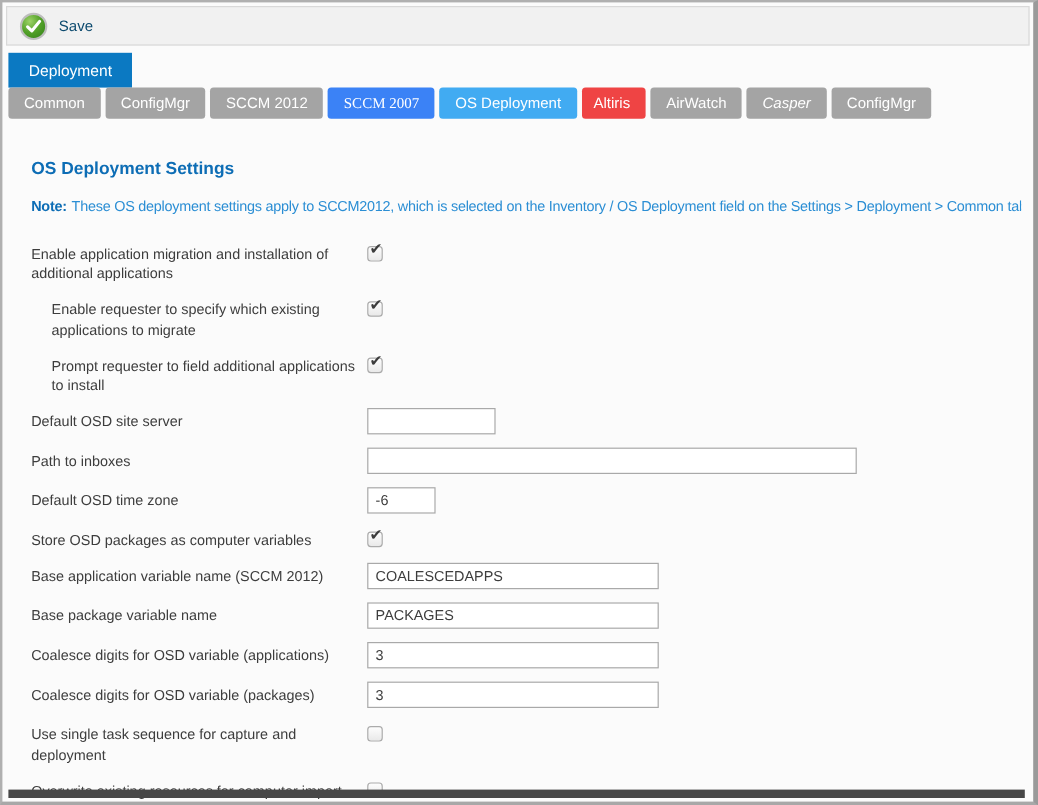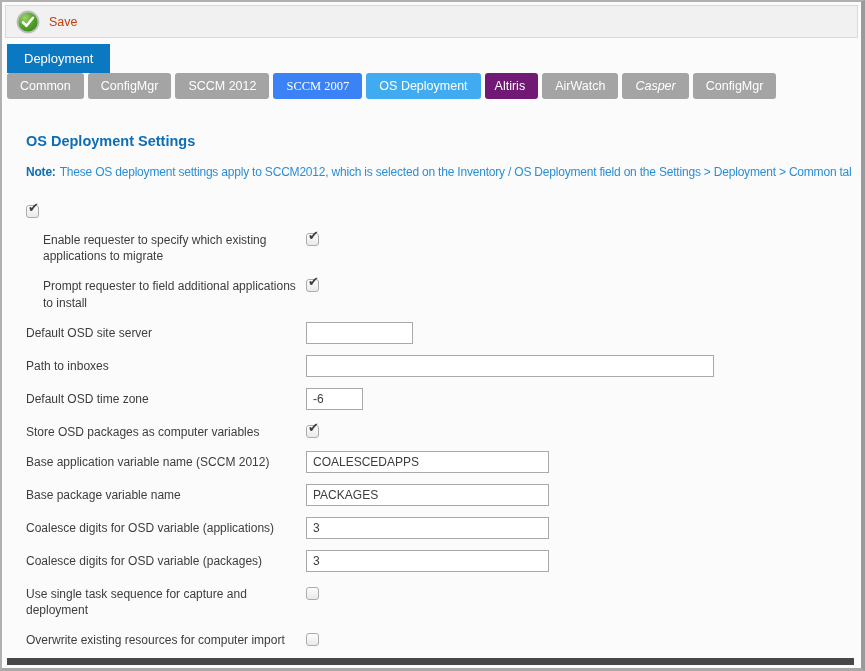--- a/index.html
+++ b/index.html
@@ -9,21 +9,21 @@
     border:2px solid #b0b0b0; border-right:4px solid #9a9a9a; border-bottom:3px solid #a8a8a8;
     overflow:hidden;
   }
   
   .toolbar {
     margin:3px 3px 0 3px; height:33px; background:#f1f1f1; border:1px solid #d9d9d9;
     display:flex; align-items:center; padding-left:10px;
   }
   .save-btn { display:flex; align-items:center; gap:9px; cursor:pointer; background:none; border:none; font-family:inherit; }
   .save-icon { width:24px; height:24px; display:block; }
-  .save-label { color:#c2410c; font-size:12.5px; }
+  .save-label { color:#0c4a6e; font-size:12.5px; }
   
   .primary-tab {
     display:inline-flex; align-items:center; margin:6px 0 0 5px; height:29px; padding:0 17px;
     color:#fff; font-size:13px; border:none; cursor:pointer;
   }
   
   .tab-row { display:flex; margin-left:5px; gap:4px; }
   .tab {
     height:26px; padding:0 13px; border:none; border-radius:3px; color:#fff;
     font-size:12.5px; font-family:inherit; cursor:pointer; line-height:26px;
@@ -80,35 +80,36 @@
   
   <button class="primary-tab" style="background:#0b79c2;">Deployment</button>
 
   
   <div class="tab-row">
     <button class="tab" style="background:#a4a4a4;">Common</button>
     <button class="tab" style="background:#a4a4a4;">ConfigMgr</button>
     <button class="tab" style="background:#a4a4a4;">SCCM 2012</button>
     <button class="tab" style="background:#3b82f6;font-family:Liberation Serif, serif;">SCCM 2007</button>
     <button class="tab" style="background:#41abf2;">OS Deployment</button>
-    <button class="tab" style="background:#701a75;padding-left:10px;">Altiris</button>
+    <button class="tab" style="background:#ef4444;padding-left:10px;">Altiris</button>
     <button class="tab" style="background:#a4a4a4;">AirWatch</button>
     <button class="tab" style="background:#a4a4a4;font-style:italic;">Casper</button>
     <button class="tab" style="background:#a4a4a4;">ConfigMgr</button>
   </div>
 
   <div class="content">
     <div class="page-title" style="color:#0d6db5;">OS Deployment Settings</div>
     <div class="note" style="color:#2b8ed4;">
       <b style="color:#0d6db5;">Note:</b><span>These OS deployment settings apply to SCCM2012, which is selected on the Inventory / OS Deployment field on the Settings &gt; Deployment &gt; Common tab.</span>
     </div>
 
     <div class="form">
 
       <div class="row">
+        <div class="row-label">Enable application migration and installation of additional applications</div>
         <div class="checkbox">
             <span class="check-mark">✔</span>
           </div>
       </div>
 
       <div class="row indent">
         <div class="row-label">Enable requester to specify which existing applications to migrate</div>
         <div class="checkbox">
             <span class="check-mark">✔</span>
           </div>

